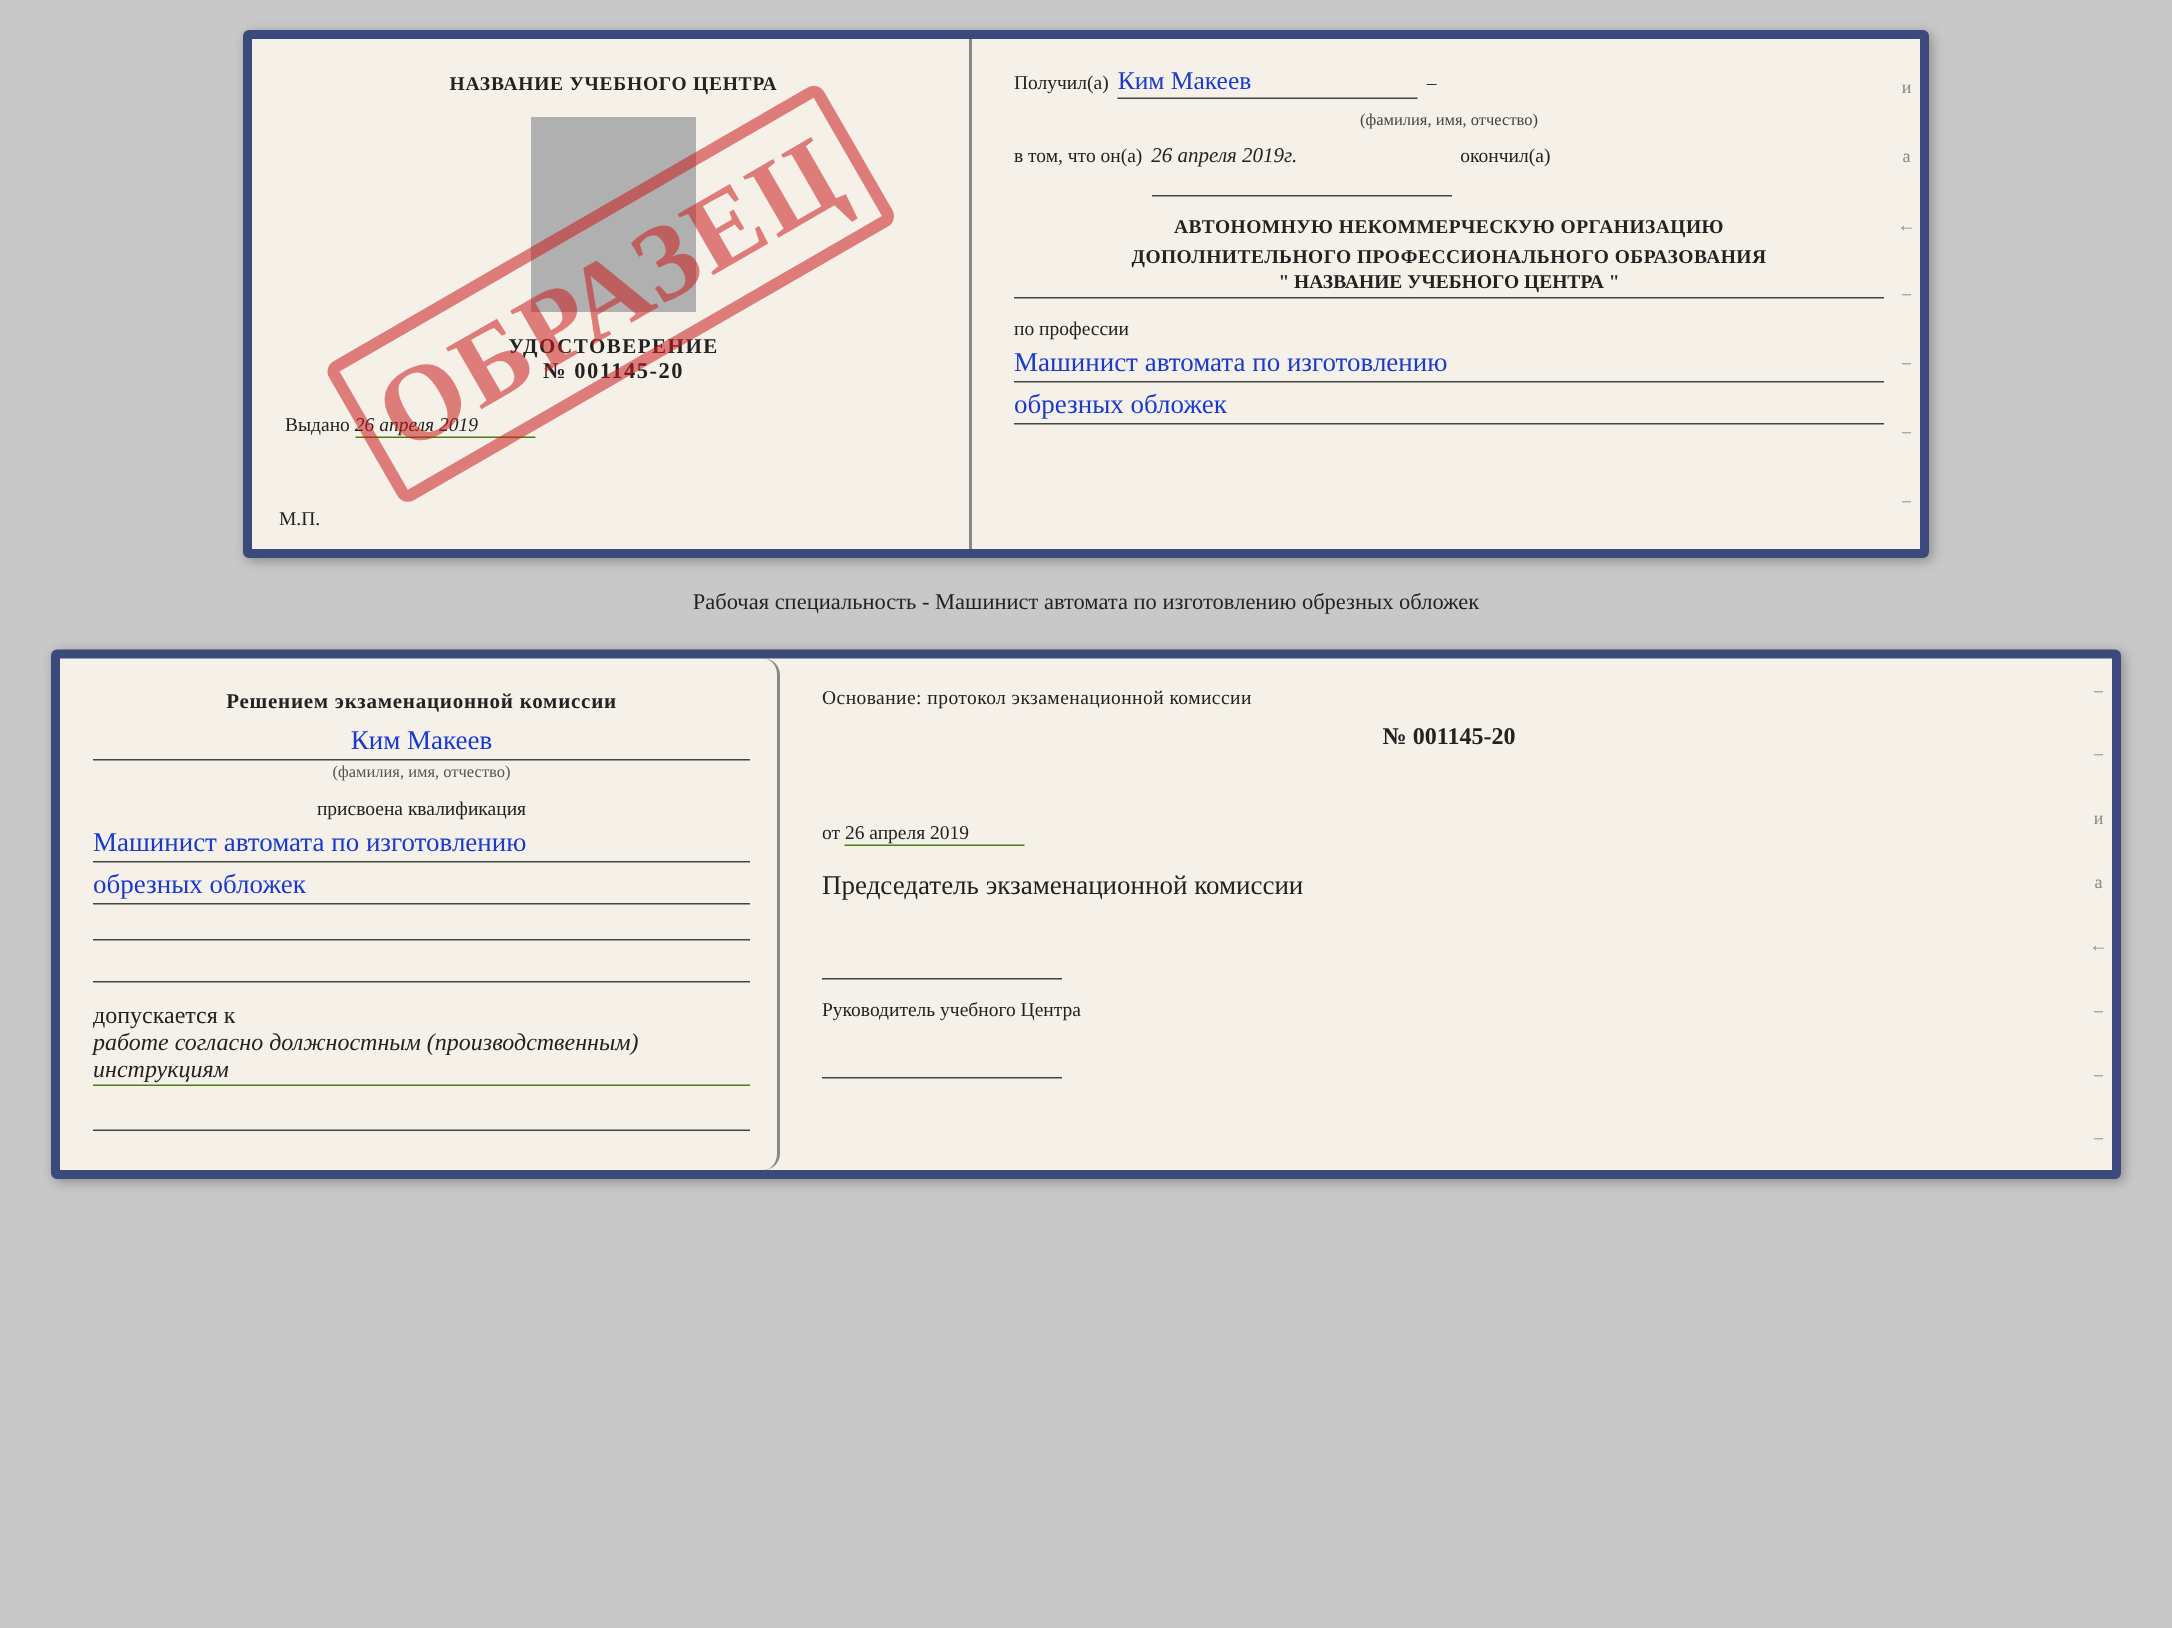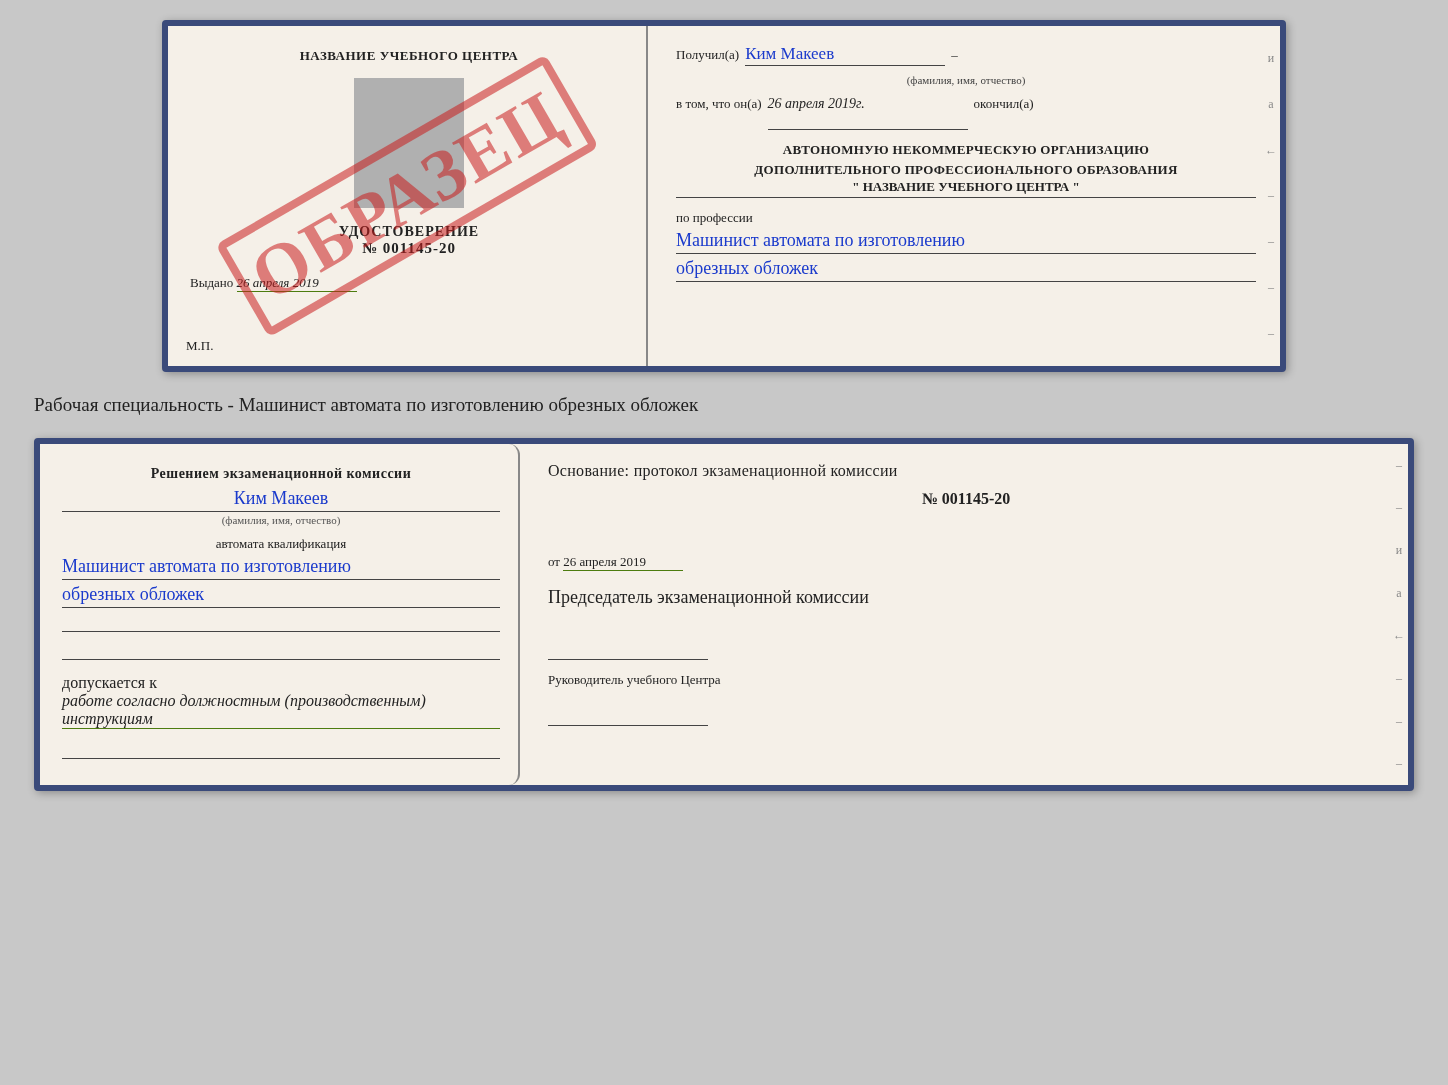--- a/index.html
+++ b/index.html
@@ -212,23 +212,24 @@
       display: flex;
       flex-direction: column;
       justify-content: space-around;
       align-items: center;
       padding: 10px 2px;
     }
 
     
     .separator-text {
       width: 1380px;
-      font-size: 19px;
+      font-size: 15px;
       color: #222;
       padding: 4px 0;
+      text-align: center;
     }
 
     
     .bottom-card {
       background: #f5f0e8;
       border: 6px solid #3a4a7a;
       border-radius: 4px;
       width: 1380px;
       display: flex;
       position: relative;
@@ -306,21 +307,21 @@
       margin-top: 14px;
     }
 
     .bottom-allowed-hw {
       font-style: italic;
       font-family: 'Times New Roman', serif;
     }
 
     
     .br-heading {
-      font-size: 16px;
+      font-size: 13px;
       color: #222;
       margin-bottom: 10px;
       font-weight: normal;
       letter-spacing: 0.3px;
     }
 
     .br-number-hw {
       font-size: 16px;
       font-weight: bold;
       color: #222;
@@ -445,21 +446,21 @@
 </div>
 
 <div class="separator-text">Рабочая специальность - Машинист автомата по изготовлению обрезных обложек</div>
 
 <div class="bottom-card">
 
   <div class="bottom-left">
     <div class="bottom-heading">Решением экзаменационной комиссии</div>
     <div class="bottom-name-hw">Ким Макеев</div>
     <div class="bottom-sub">(фамилия, имя, отчество)</div>
-    <div class="bottom-qual-label">автомата квалификация</div>
+    <div class="bottom-qual-label">присвоена квалификация</div>
     <span class="bottom-qual-hw">Машинист автомата по изготовлению</span>
     <span class="bottom-qual-hw">обрезных обложек</span>
     <div class="bottom-blank-line"></div>
     <div class="bottom-blank-line"></div>
     <div class="bottom-allowed-text">
       <span>допускается к</span>
       <span class="bottom-allowed-hw">
         <span class="inline-underline">работе согласно должностным (производственным) инструкциям</span>
       </span>
     </div>

